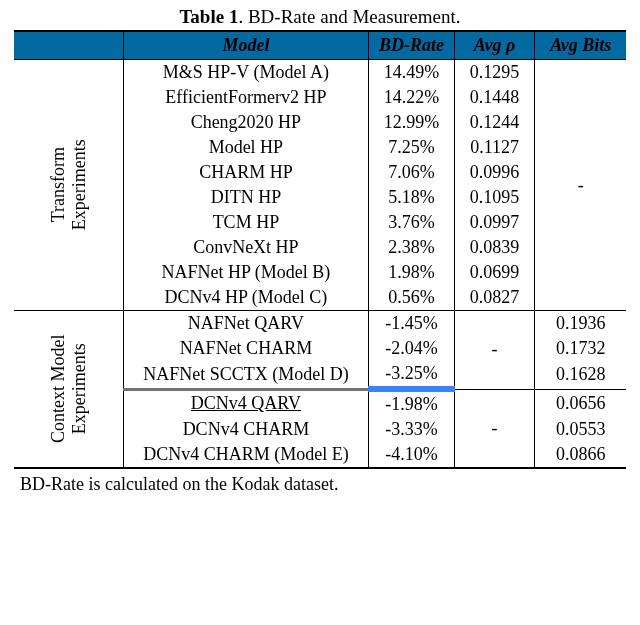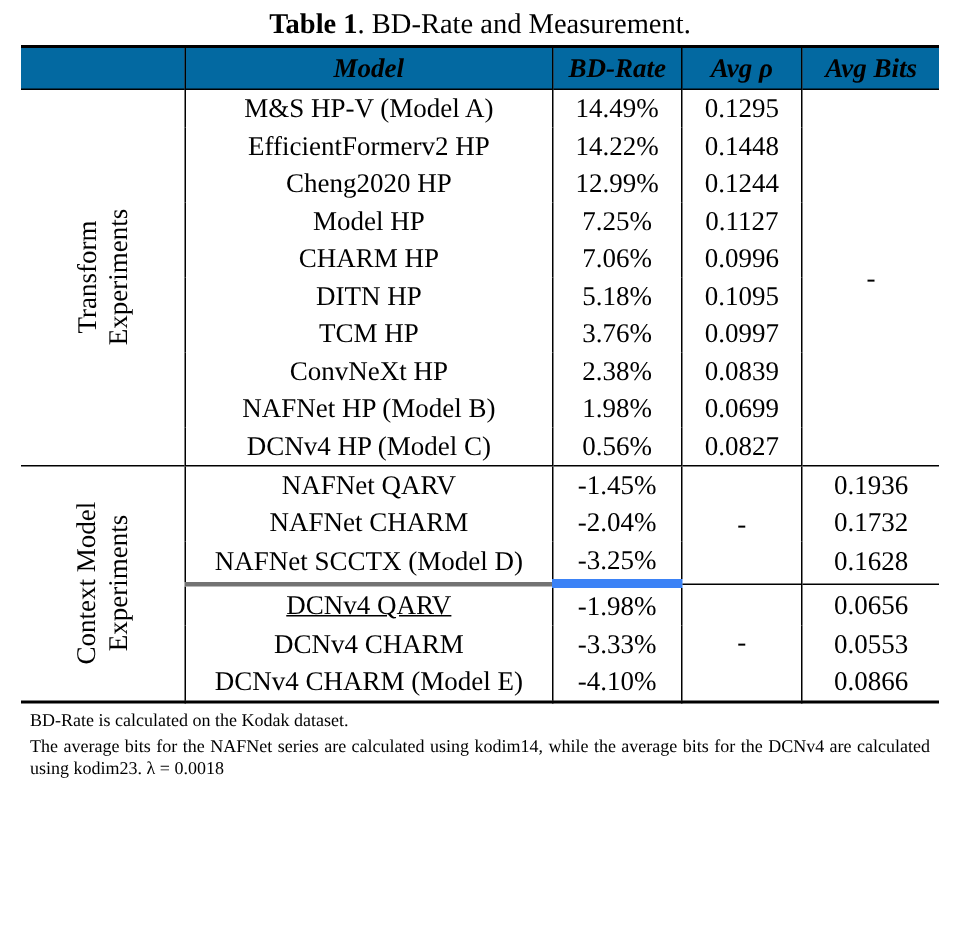--- a/index.html
+++ b/index.html
@@ -65,21 +65,21 @@
   .under-head {
     border-top: 1px solid #000;
   }
   .bottom-rule { border-bottom: 2px solid #000; }
 
   
   .vsep { border-left: 1px solid #000; }
 
   .notes {
     margin-top: 4px;
-    font-size: 12px;
+    font-size: 18px;
     line-height: 1.3;
     text-align: justify;
     padding: 0 6px;
   }
   .notes p { margin: 0 0 1px 0; }
   .math-var { font-style: italic; }
 </style>
 </head>
 <body>
 <div class="page">
@@ -201,16 +201,15 @@
   <tr class="bottom-rule">
     <td class="vsep">DCNv4 CHARM (Model E)</td>
     <td class="vsep">-4.10%</td>
     <td class="vsep">0.0866</td>
   </tr>
 </tbody>
     </table>
 
 <div class="notes">
   <p>BD-Rate is calculated on the Kodak dataset.</p>
-  <p>The average bits for the NAFNet series are calculated using kodim14, while the average bits for the DCNv4 are calculated using kodim23. λ = 0.0018</p>
 </div>
 
 </div>
 
 </body></html>

